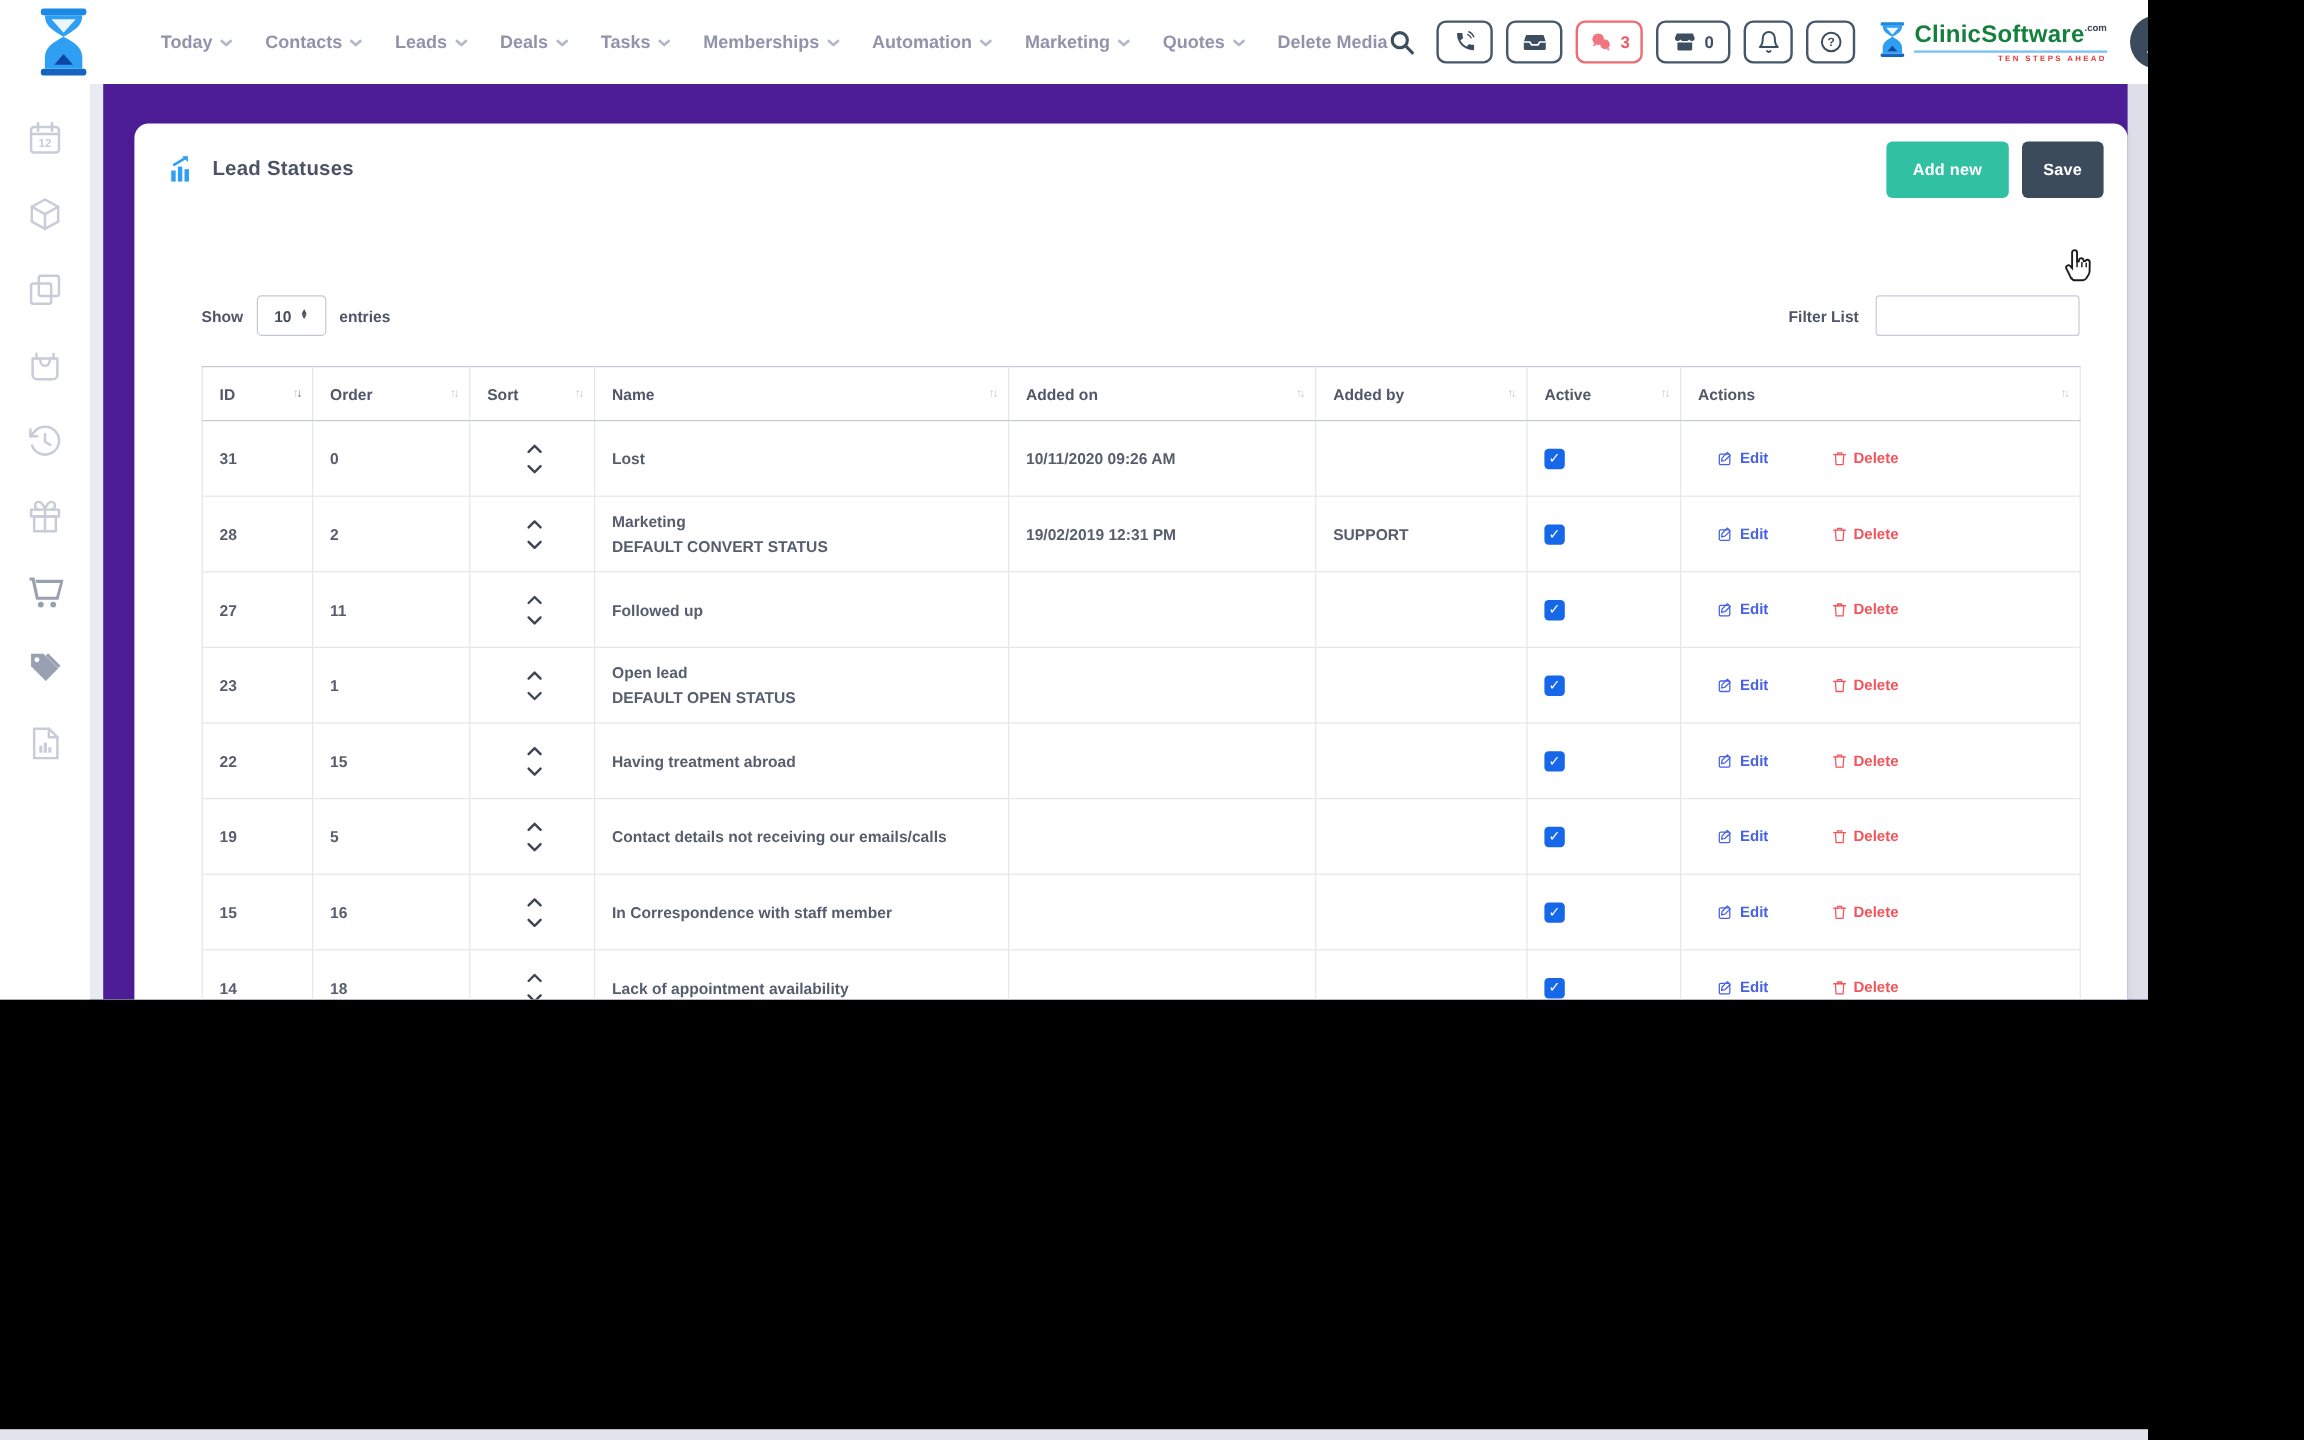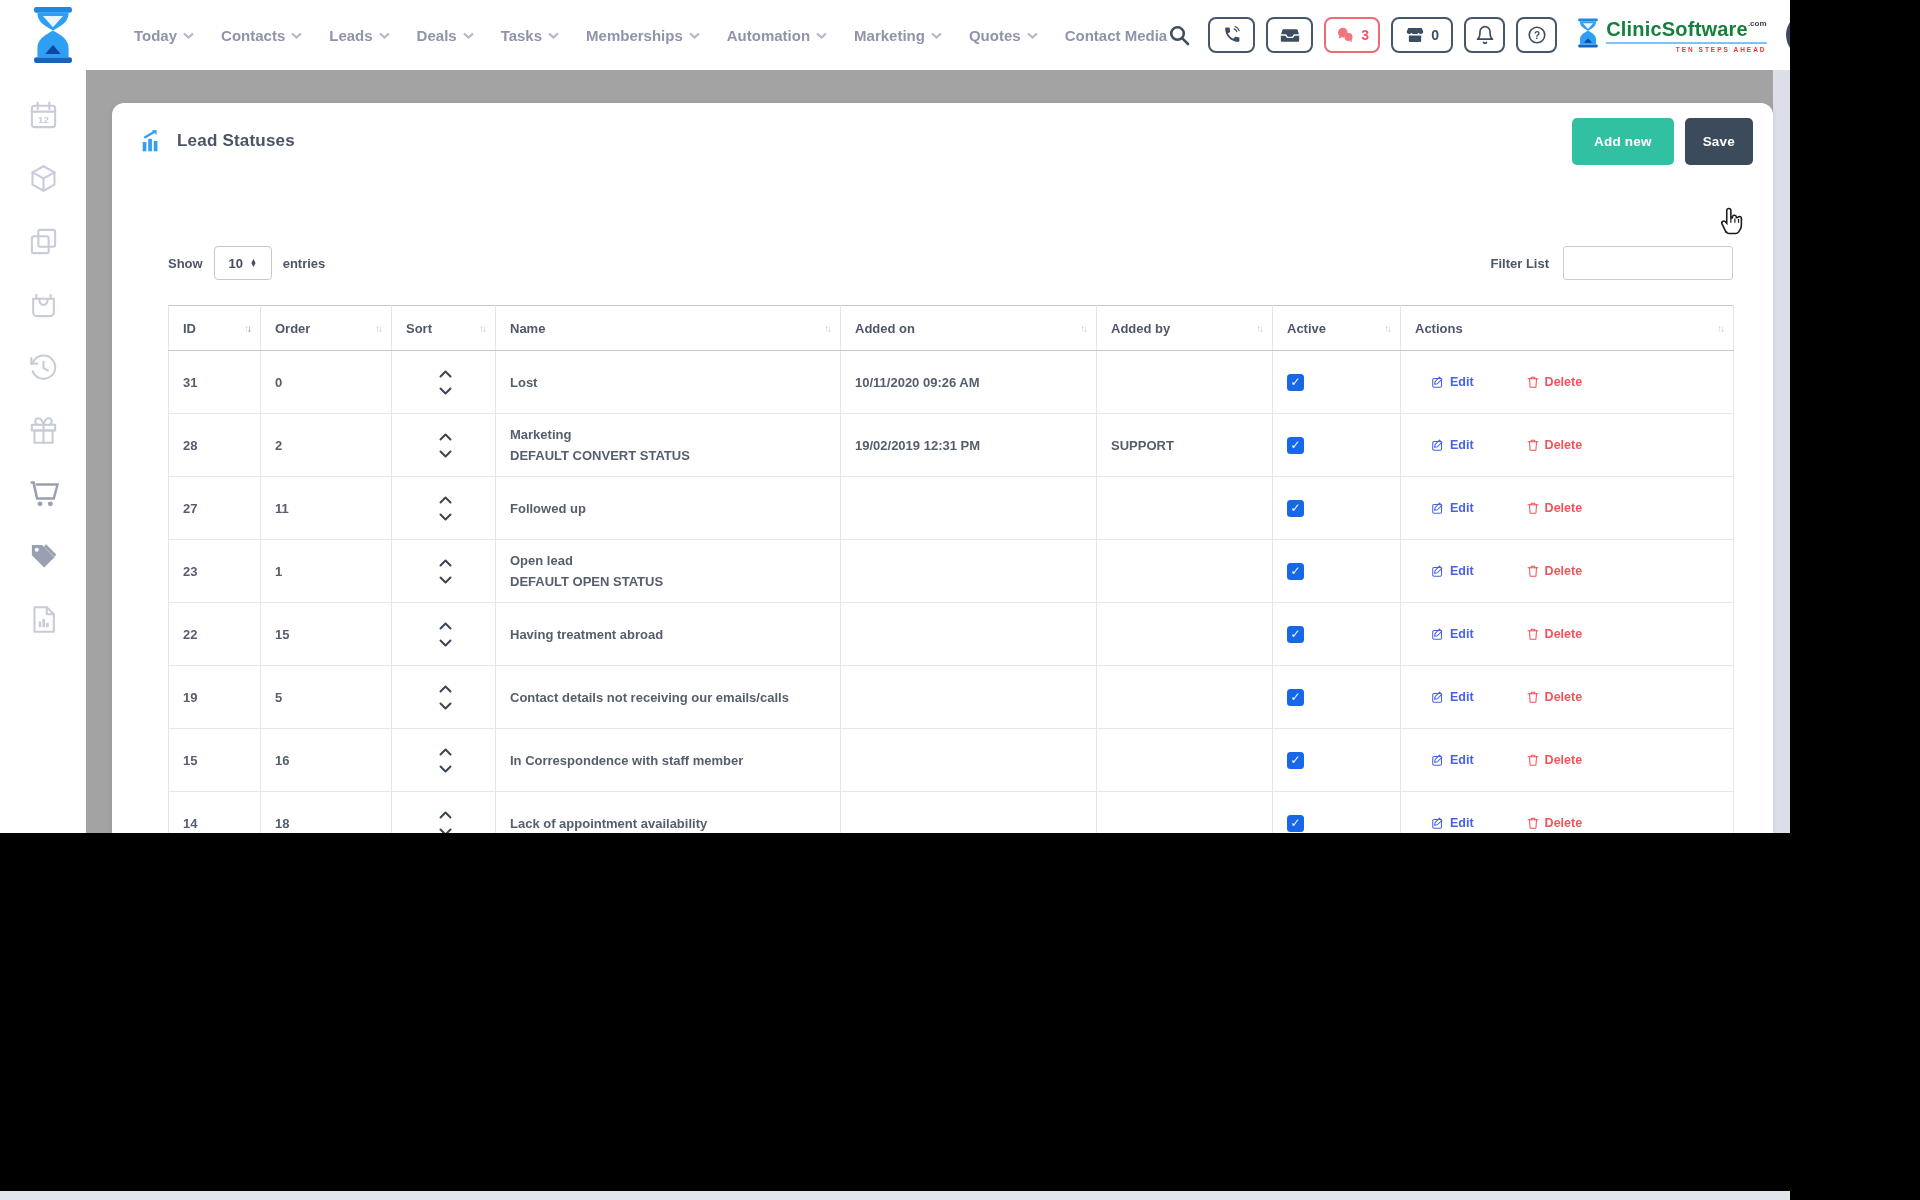--- a/index.html
+++ b/index.html
@@ -27,28 +27,28 @@
   .cs-logo { display:flex; align-items:flex-start; gap:6px; margin:0 8px; cursor:pointer; }
   .cs-logo-text { display:flex; flex-direction:column; }
   .cs-row1 { display:flex; align-items:flex-start; border-bottom:2px solid #7ec3f4; padding-bottom:1px; }
   .cs-name { font-size:20px; font-weight:700; color:#15803d; letter-spacing:.2px; }
   .cs-tld { font-size:8px; font-weight:700; color:#3f4652; margin-top:1px; }
   .cs-tagline { align-self:flex-end; font-size:6.5px; font-weight:700; color:#e53935; letter-spacing:2px; margin-top:2px; }
   .avatar { width:44px; height:44px; border-radius:50%; background:#3b4a5c; display:flex; align-items:center; justify-content:center; cursor:pointer; }
   .avatar svg { width:26px; height:26px; }
 
   
-  .sidebar { position:absolute; left:0; top:70px; width:86px; height:763px; background:#fff; display:flex; flex-direction:column; align-items:center; padding-top:30px; gap:32px; z-index:20; }
+  .sidebar { position:absolute; left:0; top:70px; width:75px; height:763px; background:#fff; display:flex; flex-direction:column; align-items:center; padding-top:30px; gap:32px; z-index:20; }
   .side-ic { width:31px; height:31px; color:#c7ccd8; cursor:pointer; flex:0 0 auto; }
   .side-ic.dark { color:#99a0b1; }
   .side-ic svg { width:100%; height:100%; stroke:currentColor; fill:none; stroke-width:1.6; stroke-linecap:round; stroke-linejoin:round; }
   .side-ic.fill svg { fill:currentColor; stroke:none; }
 
   
-  .main { position:absolute; left:86px; top:70px; width:1704px; height:763px; background:#a3a3a3; }
+  .main { position:absolute; left:86px; top:70px; width:1704px; height:763px; background:#4c1d95; }
   .scroll-track { position:absolute; right:0; top:0; width:17px; height:763px; background:#dcdfe7; }
 
   .card { position:absolute; left:26px; top:33px; width:1661px; height:900px; background:#fff; border-radius:12px 12px 0 0; box-shadow:0 1px 5px rgba(40,50,80,.10); }
 
   .title-row { display:flex; align-items:center; padding:20px 20px 0 28px; height:56px; }
   .title-ic { width:26px; height:26px; margin-right:11px; }
   .page-title { font-size:17px; font-weight:700; color:#4b5364; letter-spacing:.2px; }
   .btn { border:none; border-radius:5px; color:#fff; font-family:inherit; font-size:13.5px; font-weight:700; height:47px; padding:0 22px; cursor:pointer; letter-spacing:.2px; }
   .btn-add { background:var(--accent-green); margin-left:auto; }
   .btn-save { background:var(--dark-navy); margin-left:11px; padding:0 18px; }
@@ -145,21 +145,21 @@
             <polyline points="1,1.5 5.5,5.5 10,1.5"></polyline>
           </svg>
         </div>
         <div class="nav-item">
           <span>Quotes</span>
           <svg class="nav-chev" viewBox="0 0 11 7">
             <polyline points="1,1.5 5.5,5.5 10,1.5"></polyline>
           </svg>
         </div>
         <div class="nav-item">
-          <span>Contact Media</span>
+          <span>Delete Media</span>
         </div>
       </div>
 
     <div class="topbar-right">
       <svg class="search-glyph" viewBox="0 0 24 24" fill="none" stroke="#3e4e61" stroke-width="2.6" stroke-linecap="round">
         <circle cx="10.5" cy="10.5" r="6.3"></circle>
           <line x1="15.3" y1="15.3" x2="21" y2="21"></line>
       </svg>
 
       <div class="icon-btn">

